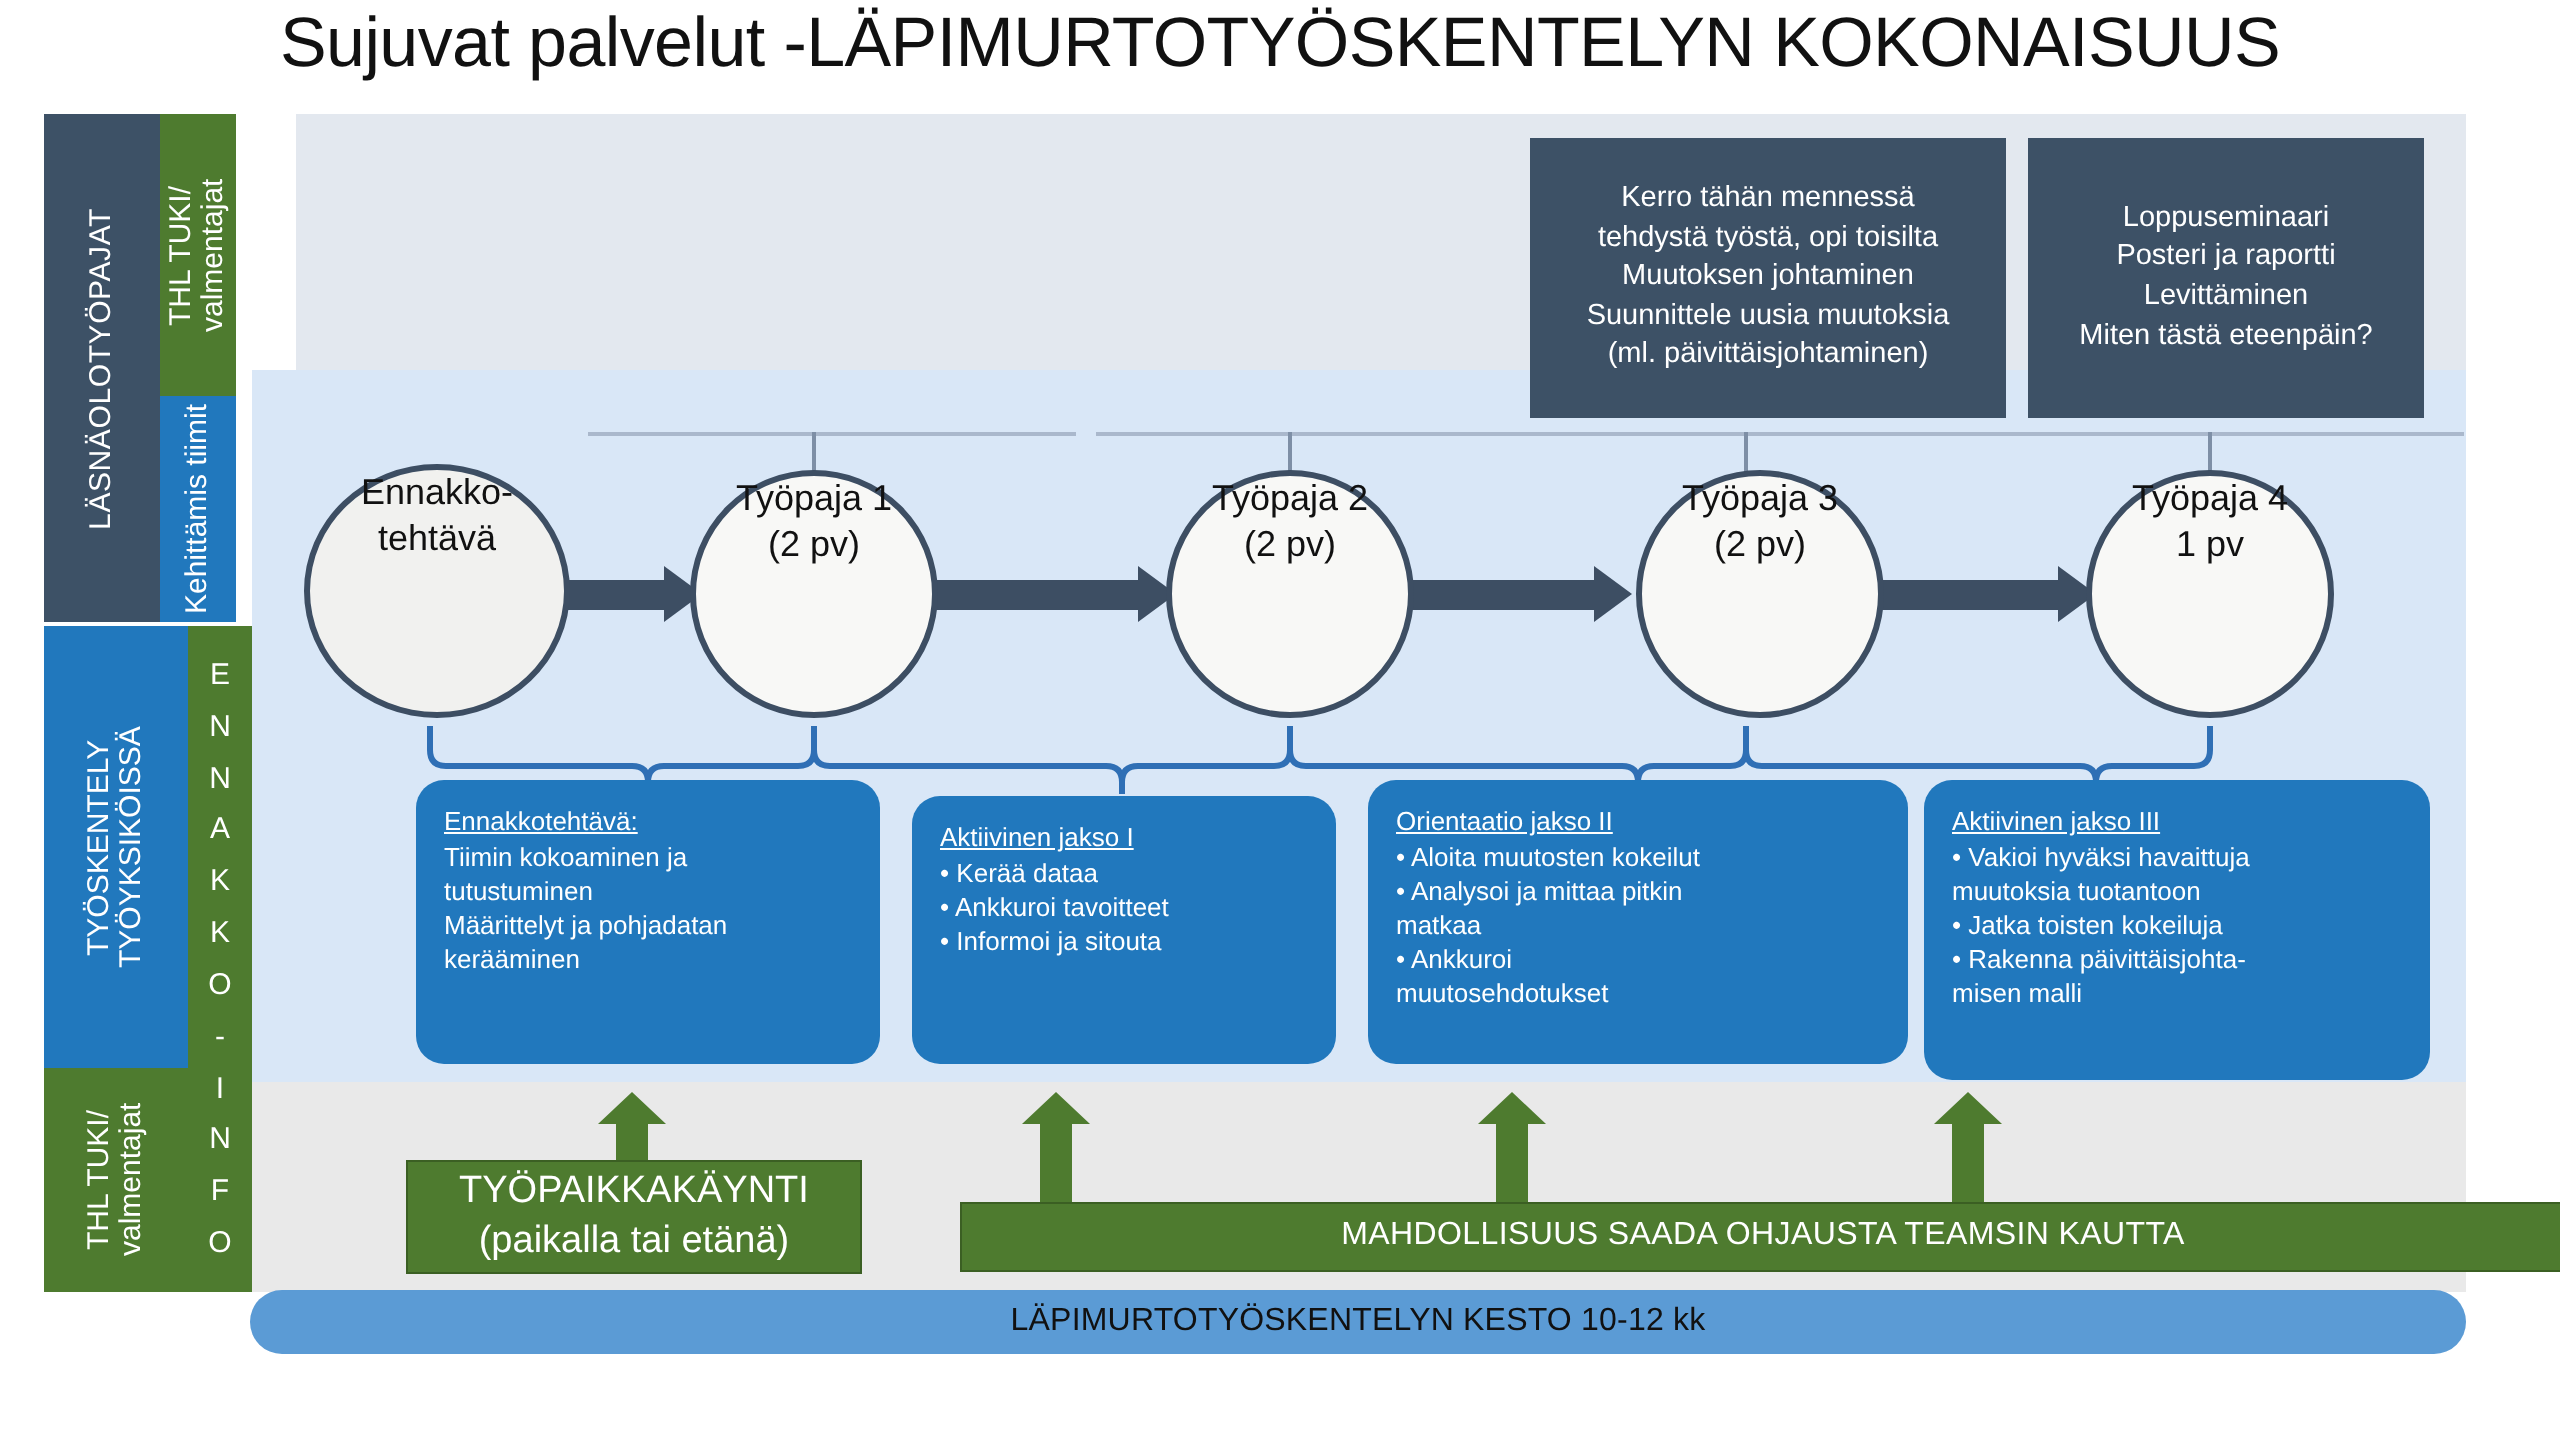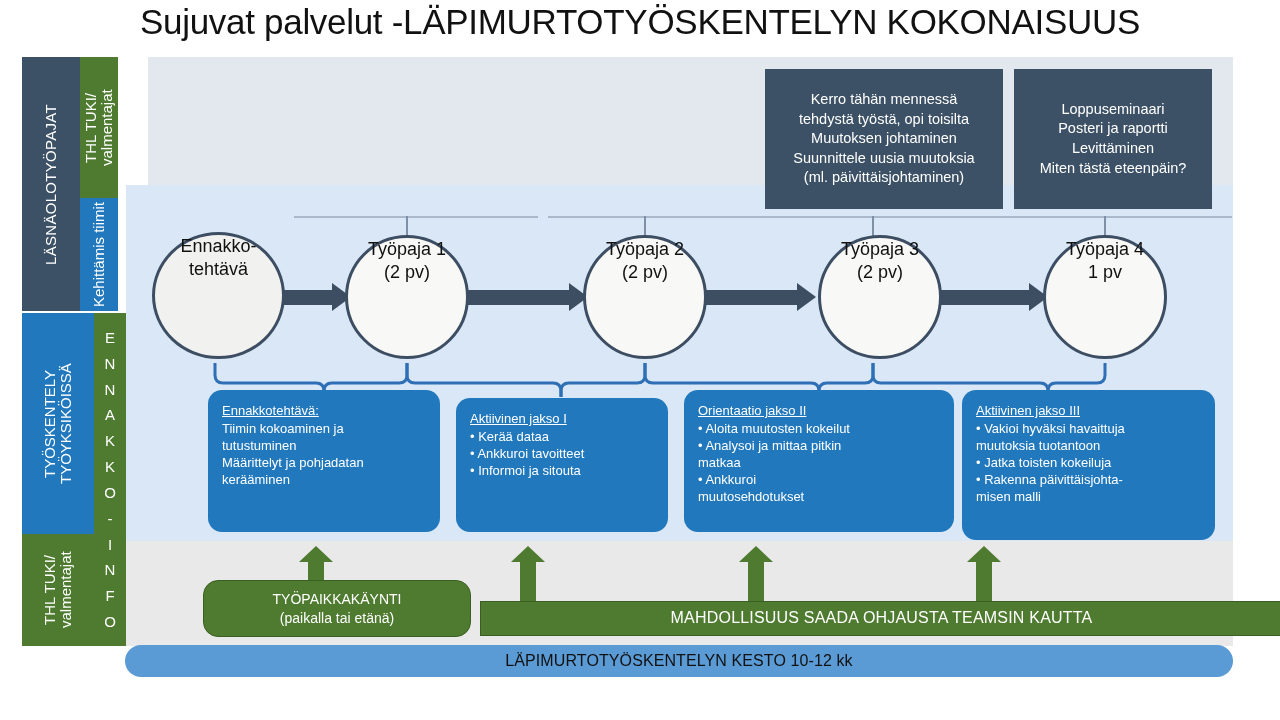--- a/index.html
+++ b/index.html
@@ -110,21 +110,21 @@
   .bbox-2 { left:684px; top:390px; width:270px; height:142px; }
   .bbox-3 { left:962px; top:390px; width:253px; height:150px; }
 
   
   .gbox {
     position:absolute; background:#4e7b2f; color:#ffffff;
     border:1px solid #3b5f23;
     display:flex; flex-direction:column; align-items:center; justify-content:center;
     text-align:center; line-height:1.3;
   }
-  .gbox-visit { left:203px; top:580px; width:268px; height:57px; font-size:14px;border-radius:15px; }
+  .gbox-visit { left:203px; top:580px; width:228px; height:57px; font-size:19px; }
   .gbox-teams { left:480px; top:601px; width:803px; height:35px; font-size:16px;
                 letter-spacing:0.2px; }
 
   .garrow { position:absolute; }
   .garrow .gshaft { position:absolute; left:9px; top:13px; width:16px; background:#4e7b2f; }
   .garrow .ghead {
     position:absolute; left:0; top:0; width:0; height:0;
     border-left:17px solid transparent; border-right:17px solid transparent;
     border-bottom:16px solid #4e7b2f;
   }

